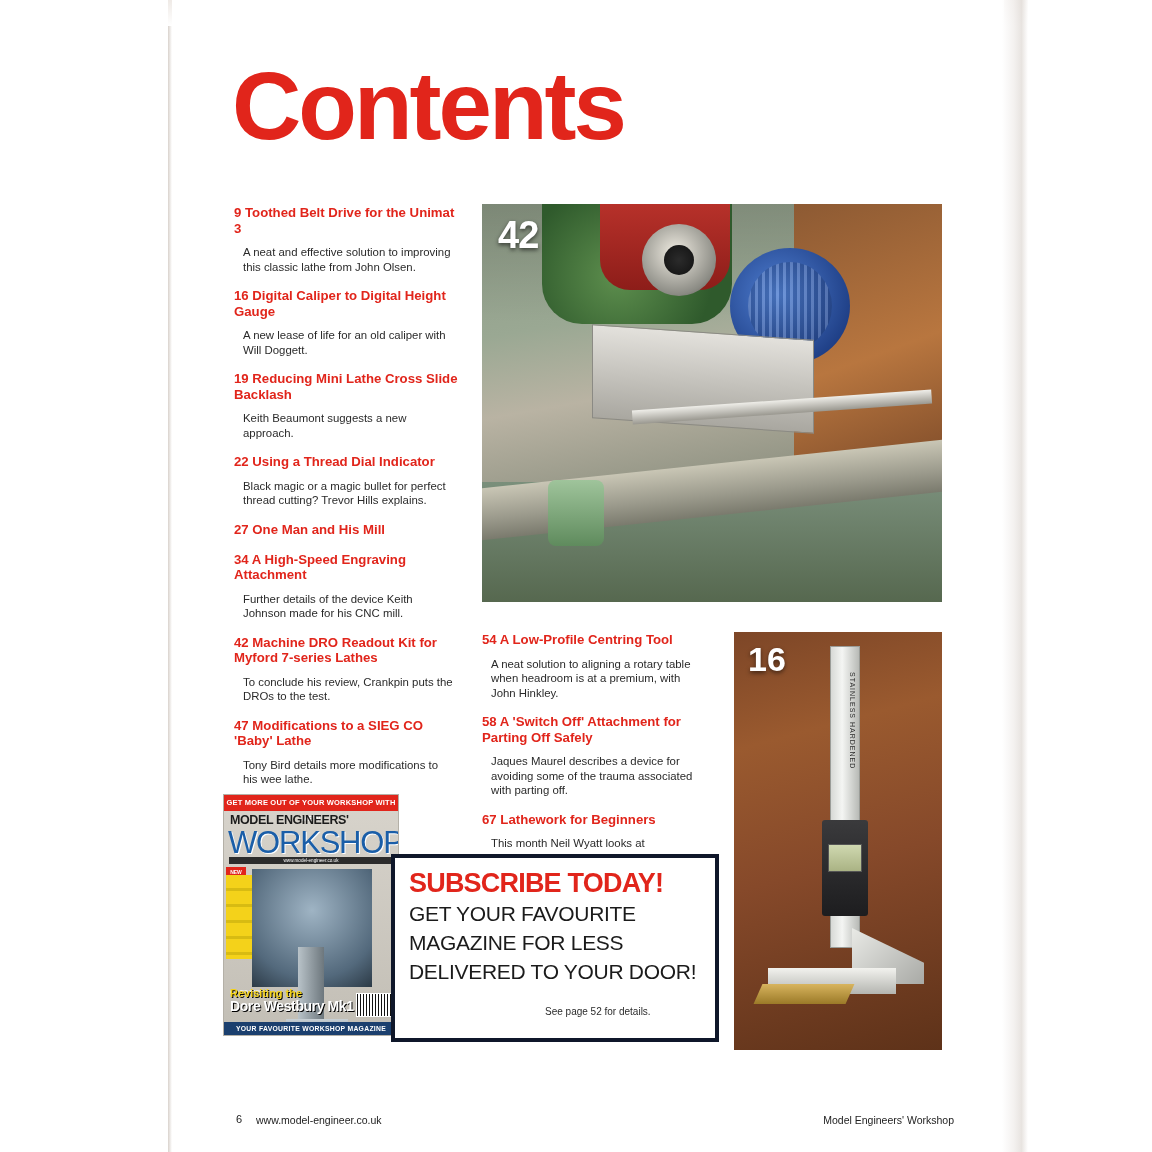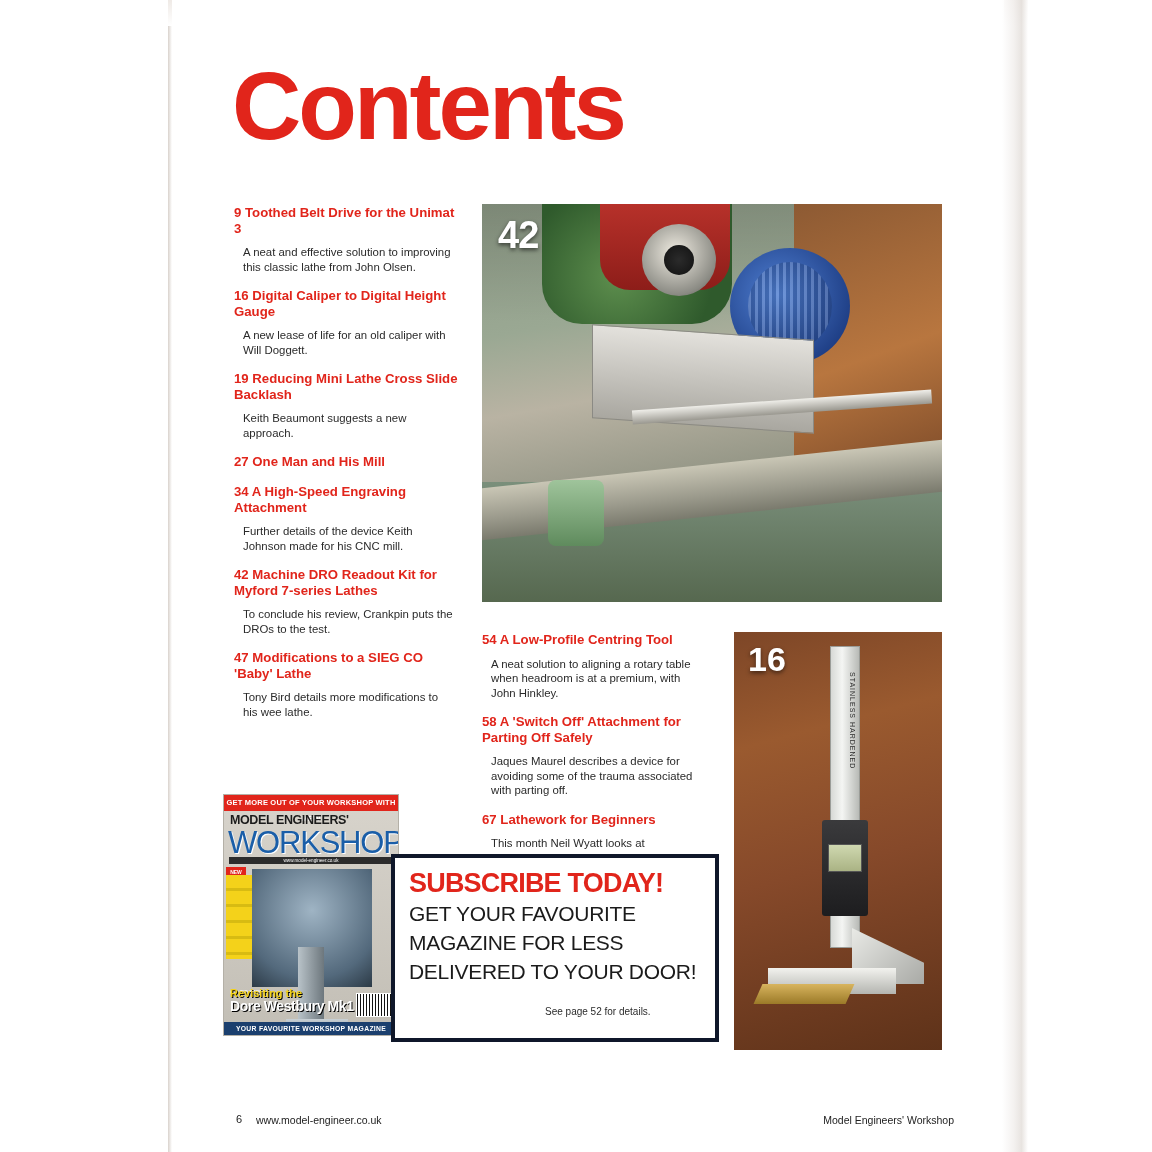--- a/index.html
+++ b/index.html
@@ -389,20 +389,27 @@
         <span>Digital Caliper to Digital Height Gauge</span>
       </p>
       <p class="entry-desc">A new lease of life for an old caliper with Will Doggett.</p>
     </div>
     <div class="entry">
       <p class="entry-head">
         <span class="pg">19</span>
         <span>Reducing Mini Lathe Cross Slide Backlash</span>
       </p>
       <p class="entry-desc">Keith Beaumont suggests a new approach.</p>
+    </div>
+    <div class="entry">
+      <p class="entry-head">
+        <span class="pg">22</span>
+        <span>Using a Thread Dial Indicator</span>
+      </p>
+      <p class="entry-desc">Black magic or a magic bullet for perfect thread cutting? Trevor Hills explains.</p>
     </div>
     <div class="entry">
       <p class="entry-head">
         <span class="pg">27</span>
         <span>One Man and His Mill</span>
       </p>
     </div>
     <div class="entry">
       <p class="entry-head">
         <span class="pg">34</span>

